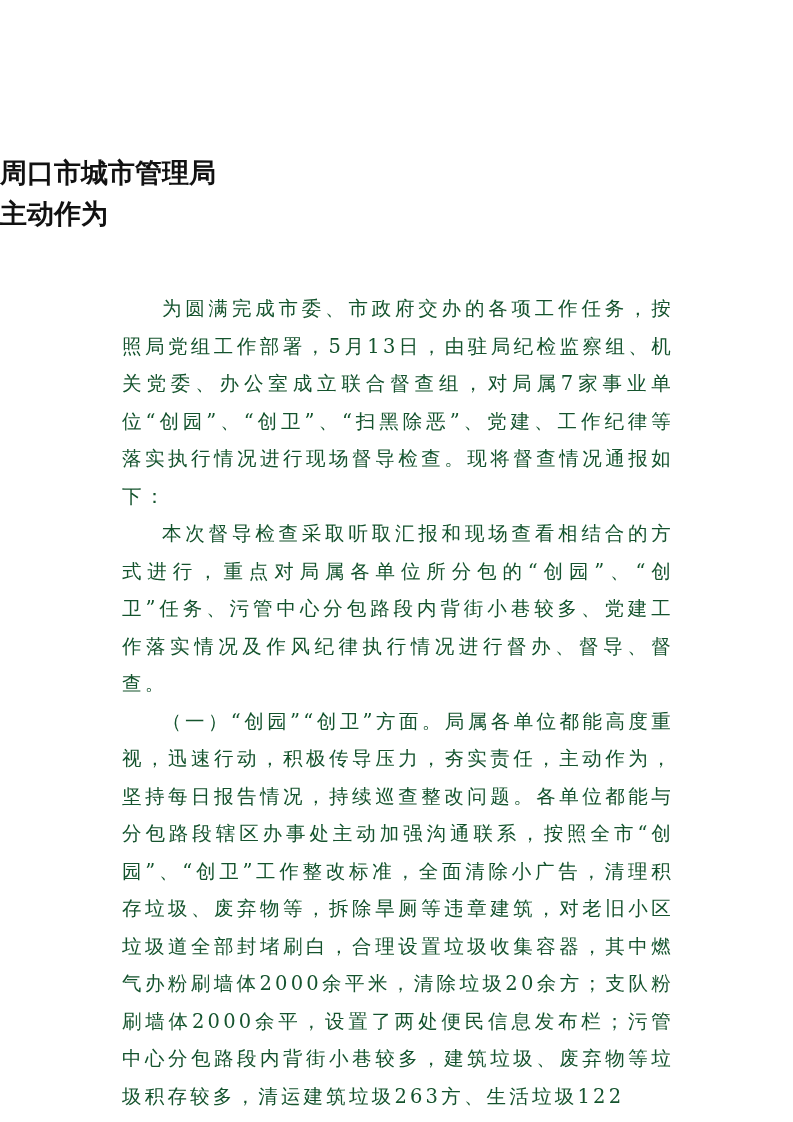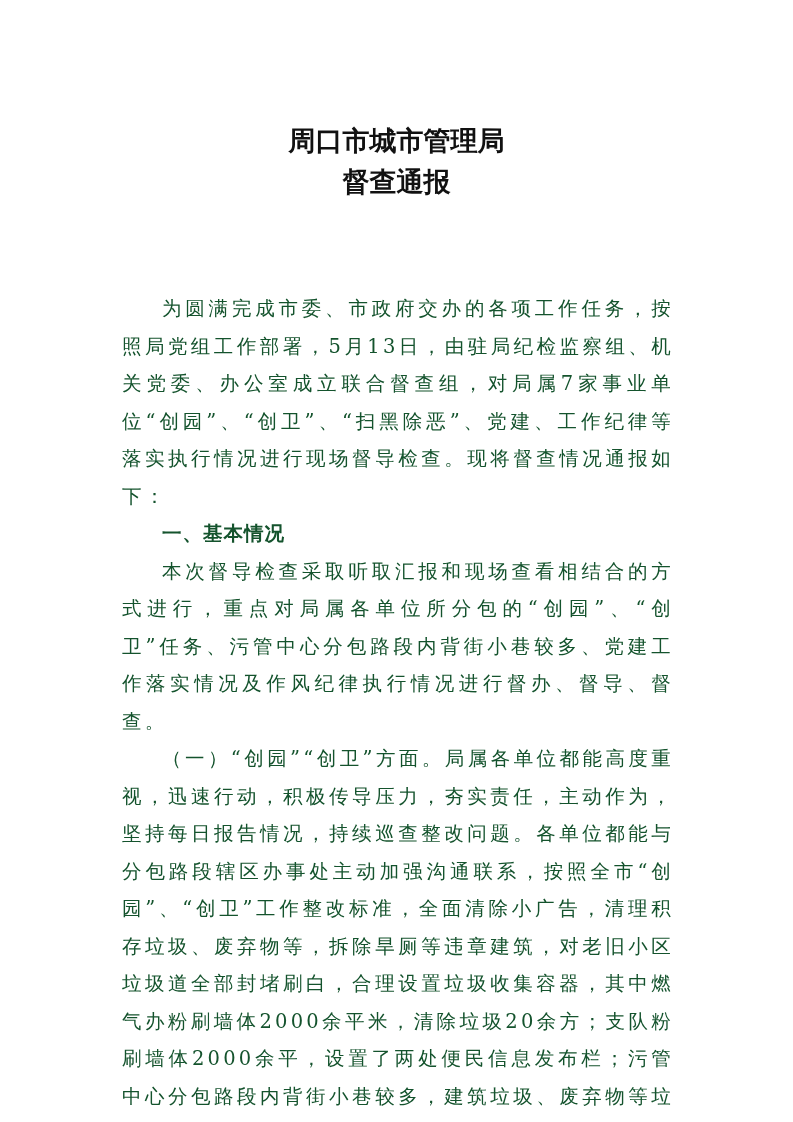--- a/index.html
+++ b/index.html
@@ -17,23 +17,22 @@
     .page {
       position: absolute;
       left: 0; top: 0;
       width: 793px;
       height: 1122px;
       background: #ffffff;
     }
     .title-block {
       position: absolute;
       left: 0;
-      top: 120px;
+      top: 152px;
       width: 793px;
-      text-align: center;
       font-family: "DejaVu Sans", "Liberation Sans", sans-serif;
       font-weight: bold;
       font-size: 27px;
       line-height: 41px;
       color: #111;
     }
     .title-line { display: block; }
     .body {
       position: absolute;
       left: 122px;
@@ -64,23 +63,22 @@
       font-weight: normal;
     }
   </style>
 </head>
 <body>
 
 <div class="page">
 
   <div class="title-block">
     <span class="title-line">周口市城市管理局</span>
-    <span class="title-line">督查通报</span>
+    <span class="title-line">主动作为</span>
   </div>
 
   <div class="body">
     <p class="para">为圆满完成市委、市政府交办的各项工作任务，按照局党组工作部署，5月13日，由驻局纪检监察组、机关党委、办公室成立联合督查组，对局属7家事业单位“创园”、“创卫”、“扫黑除恶”、党建、工作纪律等落实执行情况进行现场督导检查。现将督查情况通报如下：</p>
-    <p class="heading">一、基本情况</p>
     <p class="para">本次督导检查采取听取汇报和现场查看相结合的方式进行，重点对局属各单位所分包的“创园”、“创卫”任务、污管中心分包路段内背街小巷较多、党建工作落实情况及作风纪律执行情况进行督办、督导、督查。</p>
     <p class="para"><span class="subhead">（一）“创园”“创卫”方面。</span><span>局属各单位都能高度重视，迅速行动，积极传导压力，夯实责任，主动作为，坚持每日报告情况，持续巡查整改问题。各单位都能与分包路段辖区办事处主动加强沟通联系，按照全市“创园”、“创卫”工作整改标准，全面清除小广告，清理积存垃圾、废弃物等，拆除旱厕等违章建筑，对老旧小区垃圾道全部封堵刷白，合理设置垃圾收集容器，其中燃气办粉刷墙体2000余平米，清除垃圾20余方；支队粉刷墙体2000余平，设置了两处便民信息发布栏；污管中心分包路段内背街小巷较多，建筑垃圾、废弃物等垃圾积存较多，清运建筑垃圾263方、生活垃圾122</span></p>
   </div>
 
 </div>
 
 </body></html>

